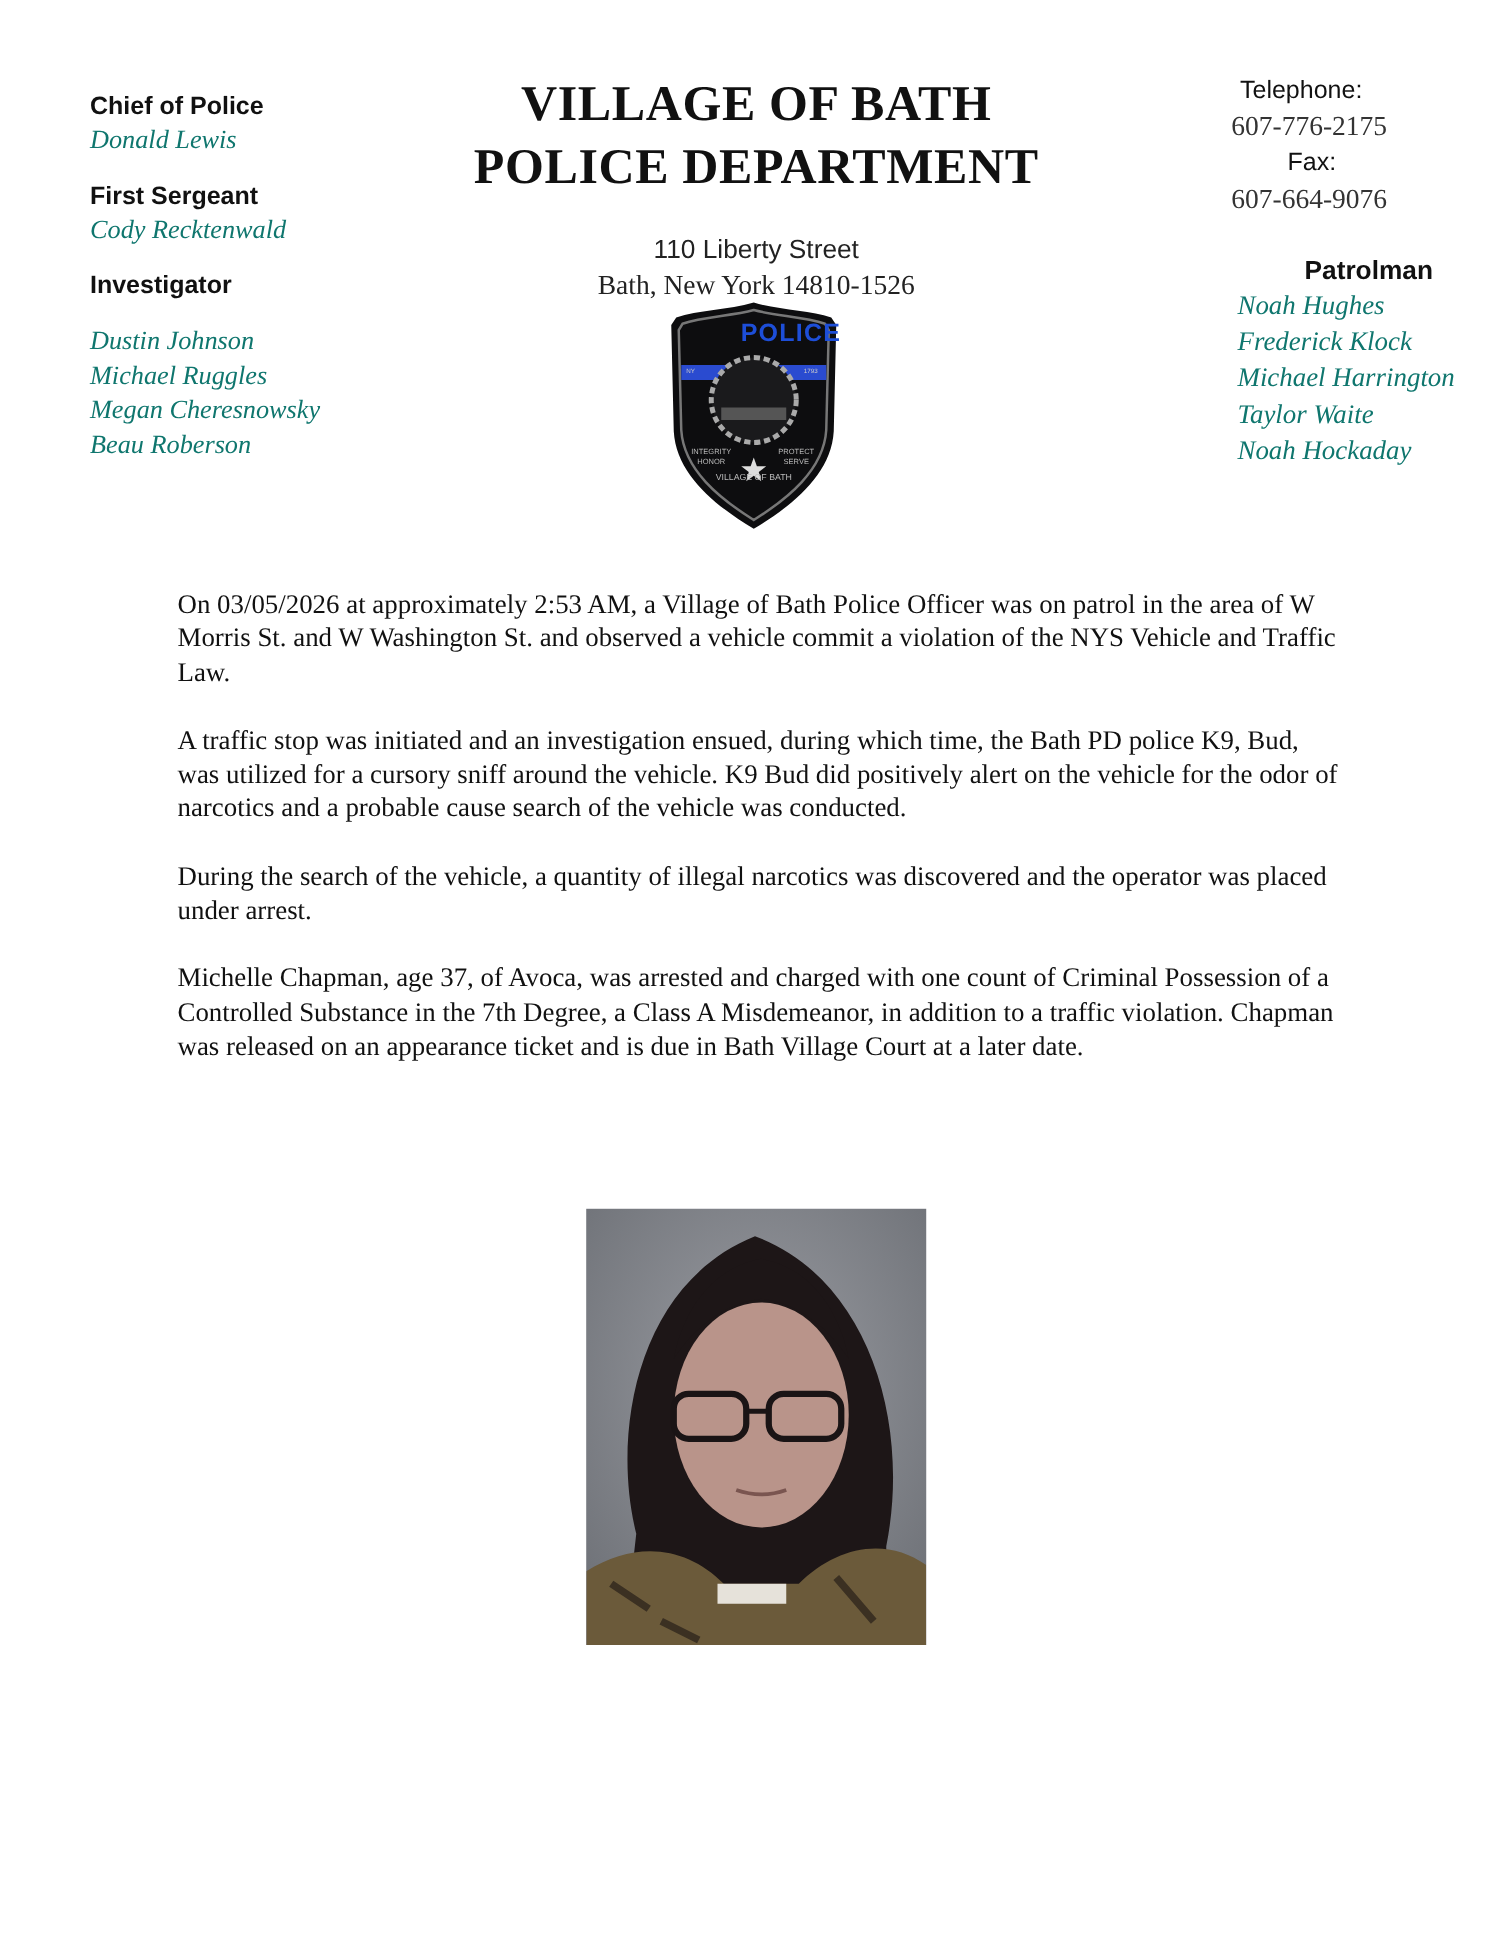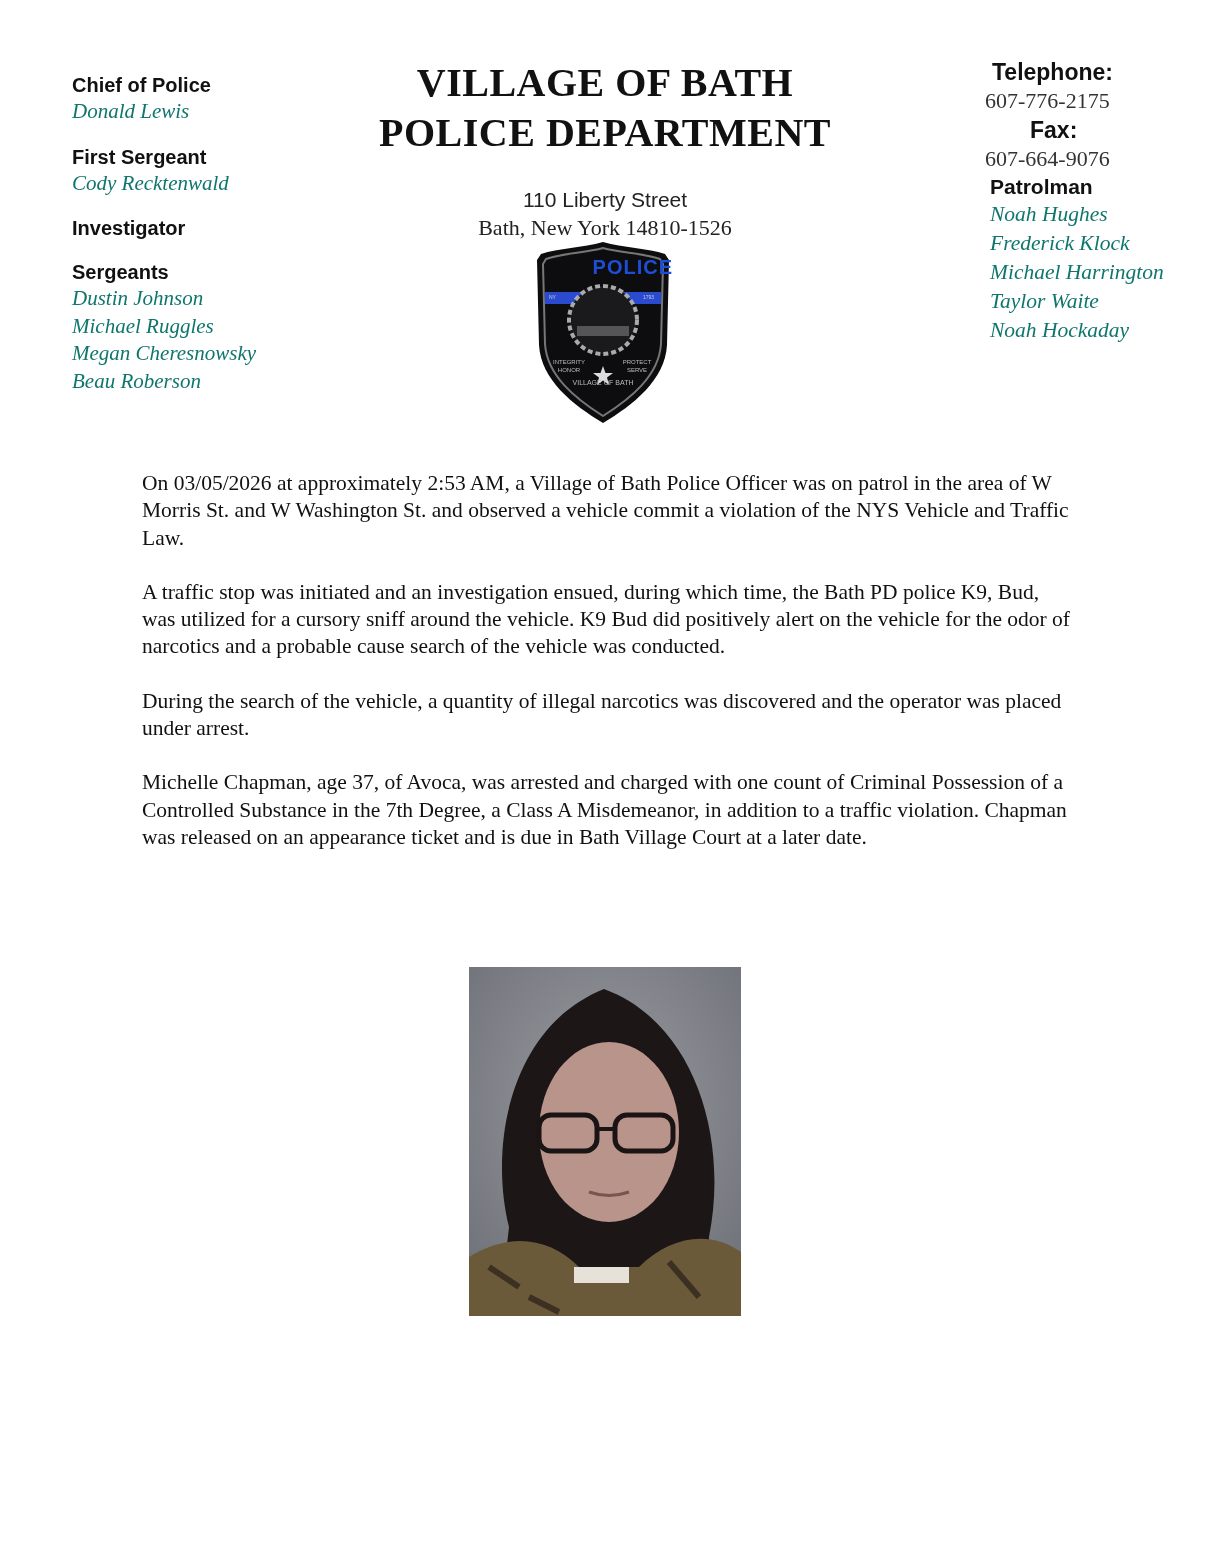--- a/index.html
+++ b/index.html
@@ -13,25 +13,25 @@
 
   
   .center { position:absolute; left:340px; top:58px; width:530px; text-align:center; }
   .title { font-family:"Liberation Serif", serif; font-weight:bold; font-size:40px; line-height:50px; letter-spacing:0.5px; color:#111; }
   .addr1 { font-family:"Liberation Sans", sans-serif; font-size:21px; line-height:28px; margin-top:28px; color:#222; }
   .addr2 { font-family:"Liberation Serif", serif; font-size:22px; line-height:28px; color:#222; }
   .badge { position:absolute; left:533px; top:240px; width:140px; height:185px; }
 
   
   .right-col { position:absolute; left:985px; top:58px; width:215px; }
-  .contact-label { font-family:"Liberation Sans", sans-serif; font-weight:bold; font-size:23px; line-height:28px; }
+  .contact-label { font-family:"Liberation Sans", sans-serif; font-weight:normal; font-size:20px; line-height:28px; }
   .tel-label { padding-left:7px; }
   .fax-label { padding-left:45px; }
   .contact-val { font-family:"Liberation Serif", serif; font-size:22px; line-height:30px; color:#333; }
-  .right-col .role { font-size:21px; padding-left:5px; }
+  .right-col .role { margin-top:30px; font-size:21px; padding-left:5px;text-align:center; }
   .right-col .name { padding-left:5px; font-size:21.5px; line-height:29px; }
 
   
   .body-text { position:absolute; left:142px; top:470px; width:930px; font-family:"Liberation Serif", serif; font-size:21.5px; line-height:27.3px; color:#111; }
   .body-text p { margin:0 0 27px 0; }
   .body-text b { font-weight:normal; }
 
   
   .photo { position:absolute; left:469px; top:967px; width:272px; height:349px; background:#8a8d93; overflow:hidden; }
 </style>
@@ -44,21 +44,20 @@
     <div class="name">Donald Lewis</div>
   </div>
   <div class="group">
     <div class="role">First Sergeant</div>
     <div class="name">Cody Recktenwald</div>
   </div>
   <div class="group">
     <div class="role">Investigator</div>
   </div>
   <div class="group">
-    <div class="role">Sergeants</div>
     <div class="name">Dustin Johnson</div>
     <div class="name">Michael Ruggles</div>
     <div class="name">Megan Cheresnowsky</div>
     <div class="name">Beau Roberson</div>
   </div>
 </div>
 
 <div class="center">
   <div class="title">VILLAGE OF BATH</div>
   <div class="title">POLICE DEPARTMENT</div>

